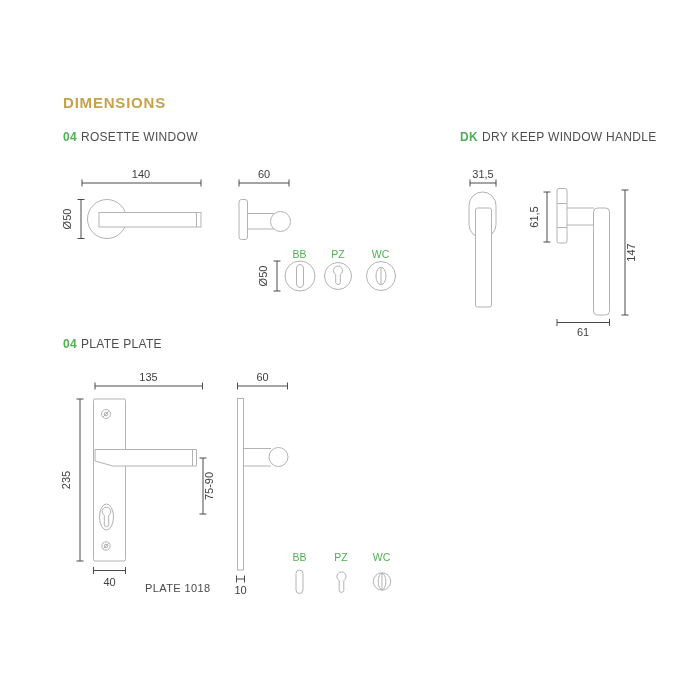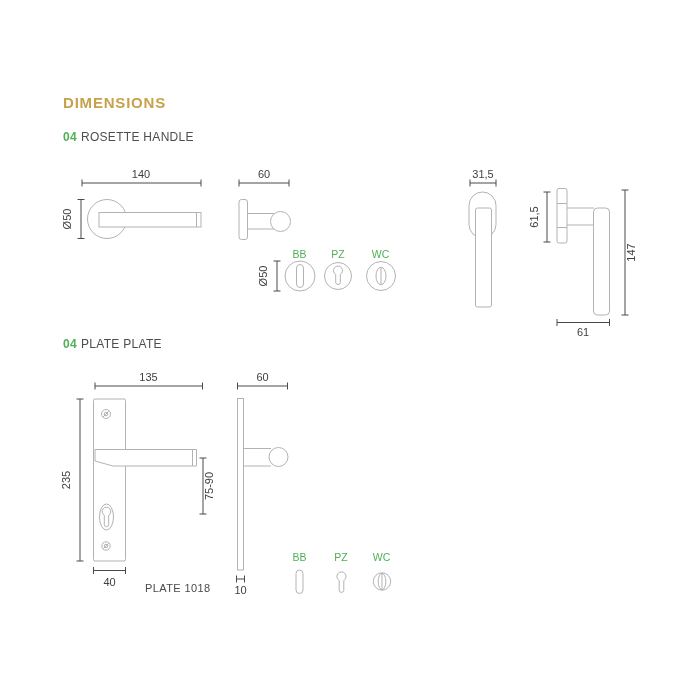--- a/index.html
+++ b/index.html
@@ -25,23 +25,26 @@
   .pl  { font-size:11px; fill:#4a4a4a; letter-spacing:0.4px; }
 </style>
 </head>
 <body>
 
 <div class="stage">
 
   <div class="page-title">DIMENSIONS</div>
 
   <div class="sec-title t-rosette">
-    <span class="code">04</span><span>ROSETTE HANDLE</span>
+    <span class="code">04</span><span>ROSETTE WINDOW</span>
   </div>
 
+  <div class="sec-title t-dk">
+    <span class="code">DK</span><span>DRY KEEP WINDOW HANDLE</span>
+  </div>
 
   <div class="sec-title t-plate">
     <span class="code">04</span><span>PLATE PLATE</span>
   </div>
 
   <svg width="700" height="700" viewBox="0 0 700 700">
 
     <g>
       <g>
         <line class="dim" x1="82" y1="183" x2="201" y2="183"></line>

